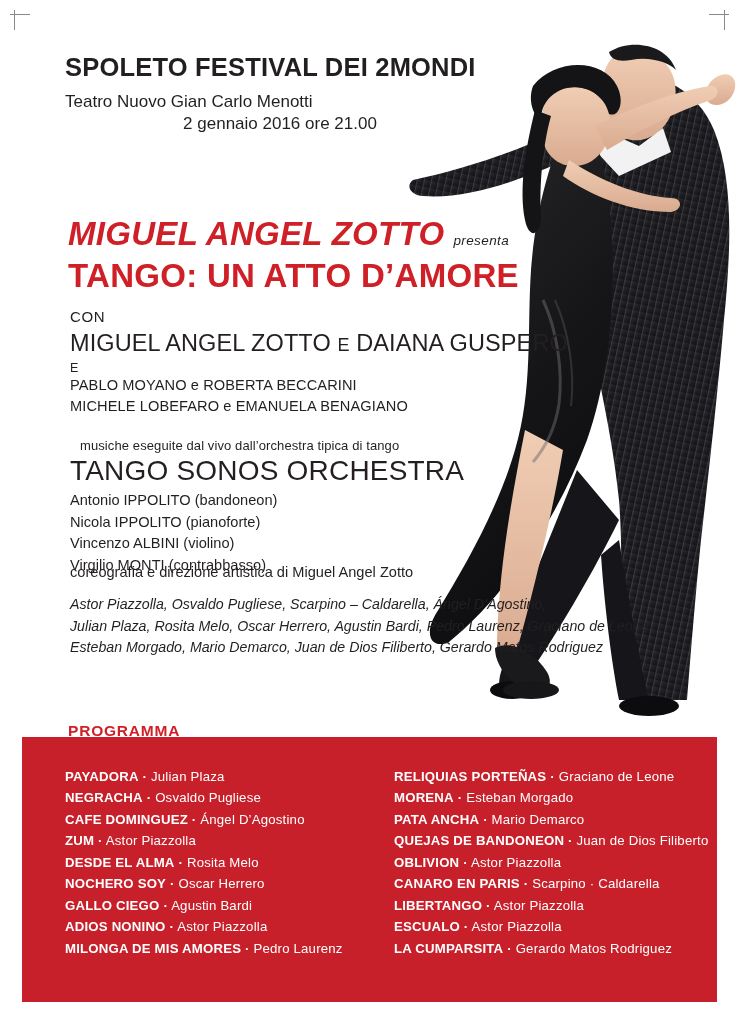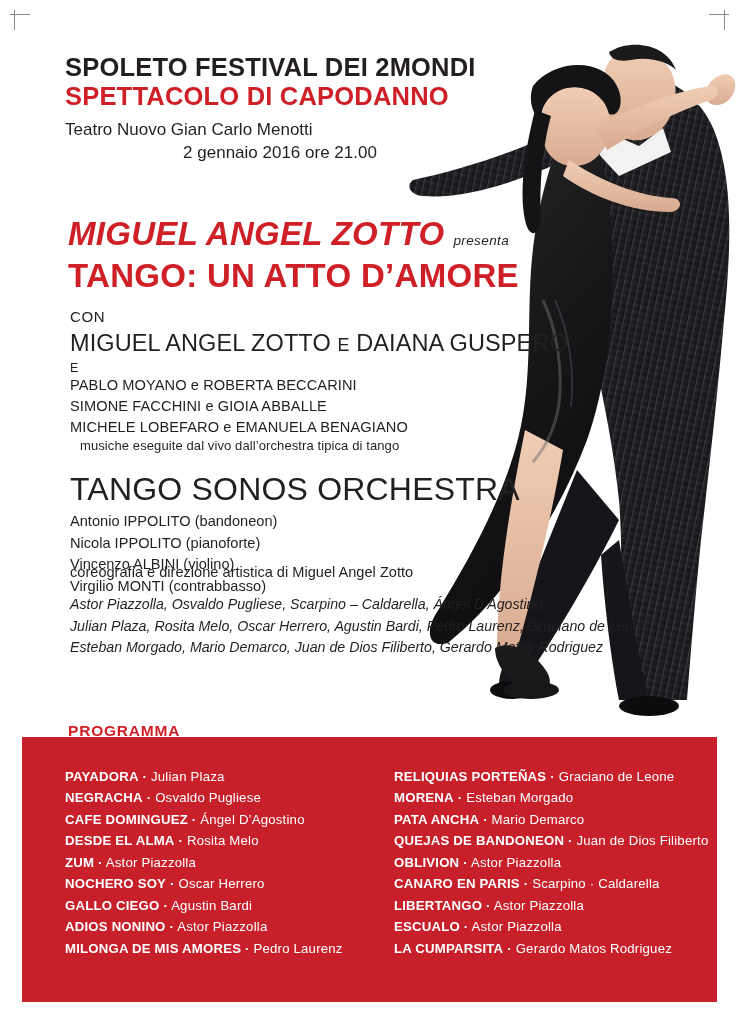--- a/index.html
+++ b/index.html
@@ -147,23 +147,23 @@
     width: 520px;
     z-index: 5;
     color: #231f20;
   }
   .orch-intro {
     font-size: 13px;
     letter-spacing: 0.1px;
     margin-left: 10px;
   }
   .orch-name {
-    font-size: 32px;
+    font-size: 28px;
     letter-spacing: 0.2px;
-    margin-top: 18px;
+    margin-top: 2px;
     margin-bottom: 3px;
   }
   .orch-member {
     font-size: 14.6px;
     line-height: 1.48;
   }
 
   .choreo {
     position: absolute;
     left: 70px;
@@ -317,42 +317,40 @@
       <path d="M250 160 C280 180 318 196 352 198 C364 198 364 210 352 212
                C312 212 272 196 244 176 Z" fill="url(#skin)"></path>
 
       <path d="M224 300 C238 330 244 370 240 404 C236 430 226 448 214 462" fill="none" stroke="#6b6b70" stroke-width="3" opacity="0.5"></path>
       <path d="M236 300 C250 332 256 372 252 406" fill="none" stroke="#55555a" stroke-width="2" opacity="0.45"></path>
     </svg>
   </div>
 
   <div class="header">
     <div class="fest-line1">SPOLETO FESTIVAL DEI 2MONDI</div>
-    <div class="fest-line2">SPETTACOLO DI CAPODANNO</div>
     <div class="venue">Teatro Nuovo Gian Carlo Menotti</div>
     <div class="datetime">2 gennaio 2016 ore 21.00</div>
   </div>
 
   <div class="titleblock">
     <div class="title-main">
       <span>MIGUEL ANGEL ZOTTO</span><span class="title-presenta">presenta</span>
     </div>
     <div class="title-sub">TANGO: UN ATTO D’AMORE</div>
   </div>
 
   <div class="credits">
     <div class="con-label">CON</div>
     <div class="cast-main">
       <span>MIGUEL ANGEL ZOTTO</span>
       <span class="small-e">E</span>
       <span>DAIANA GUSPERO</span>
     </div>
     <div class="e-label">E</div>
     <div class="cast-line">PABLO MOYANO e ROBERTA BECCARINI</div>
-    <div class="cast-line">SIMONE FACCHINI e GIOIA ABBALLE</div>
     <div class="cast-line">MICHELE LOBEFARO e EMANUELA BENAGIANO</div>
   </div>
 
   <div class="orch">
     <div class="orch-intro">musiche eseguite dal vivo dall’orchestra tipica di tango</div>
     <div class="orch-name">TANGO SONOS ORCHESTRA</div>
     <div class="orch-member">Antonio IPPOLITO (bandoneon)</div>
     <div class="orch-member">Nicola IPPOLITO (pianoforte)</div>
     <div class="orch-member">Vincenzo ALBINI (violino)</div>
     <div class="orch-member">Virgilio MONTI (contrabbasso)</div>
@@ -367,22 +365,22 @@
   </div>
 
   <div class="programma-label">PROGRAMMA</div>
   <div class="red-panel"></div>
 
   <div class="prog-cols">
     <div class="prog-col left">
       <div class="prog-item"><span class="t">PAYADORA</span> <span class="sep">·</span> <span class="a">Julian Plaza</span></div>
       <div class="prog-item"><span class="t">NEGRACHA</span> <span class="sep">·</span> <span class="a">Osvaldo Pugliese</span></div>
       <div class="prog-item"><span class="t">CAFE DOMINGUEZ</span> <span class="sep">·</span> <span class="a">Ángel D’Agostino</span></div>
+      <div class="prog-item"><span class="t">ZUM</span> <span class="sep">·</span> <span class="a">Astor Piazzolla</span></div>
       <div class="prog-item"><span class="t">DESDE EL ALMA</span> <span class="sep">·</span> <span class="a">Rosita Melo</span></div>
-      <div class="prog-item"><span class="t">ZUM</span> <span class="sep">·</span> <span class="a">Astor Piazzolla</span></div>
       <div class="prog-item"><span class="t">NOCHERO SOY</span> <span class="sep">·</span> <span class="a">Oscar Herrero</span></div>
       <div class="prog-item"><span class="t">GALLO CIEGO</span> <span class="sep">·</span> <span class="a">Agustin Bardi</span></div>
       <div class="prog-item"><span class="t">ADIOS NONINO</span> <span class="sep">·</span> <span class="a">Astor Piazzolla</span></div>
       <div class="prog-item"><span class="t">MILONGA DE MIS AMORES</span> <span class="sep">·</span> <span class="a">Pedro Laurenz</span></div>
     </div>
 
     <div class="prog-col right">
       <div class="prog-item"><span class="t">RELIQUIAS PORTEÑAS</span> <span class="sep">·</span> <span class="a">Graciano de Leone</span></div>
       <div class="prog-item"><span class="t">MORENA</span> <span class="sep">·</span> <span class="a">Esteban Morgado</span></div>
       <div class="prog-item"><span class="t">PATA ANCHA</span> <span class="sep">·</span> <span class="a">Mario Demarco</span></div>

